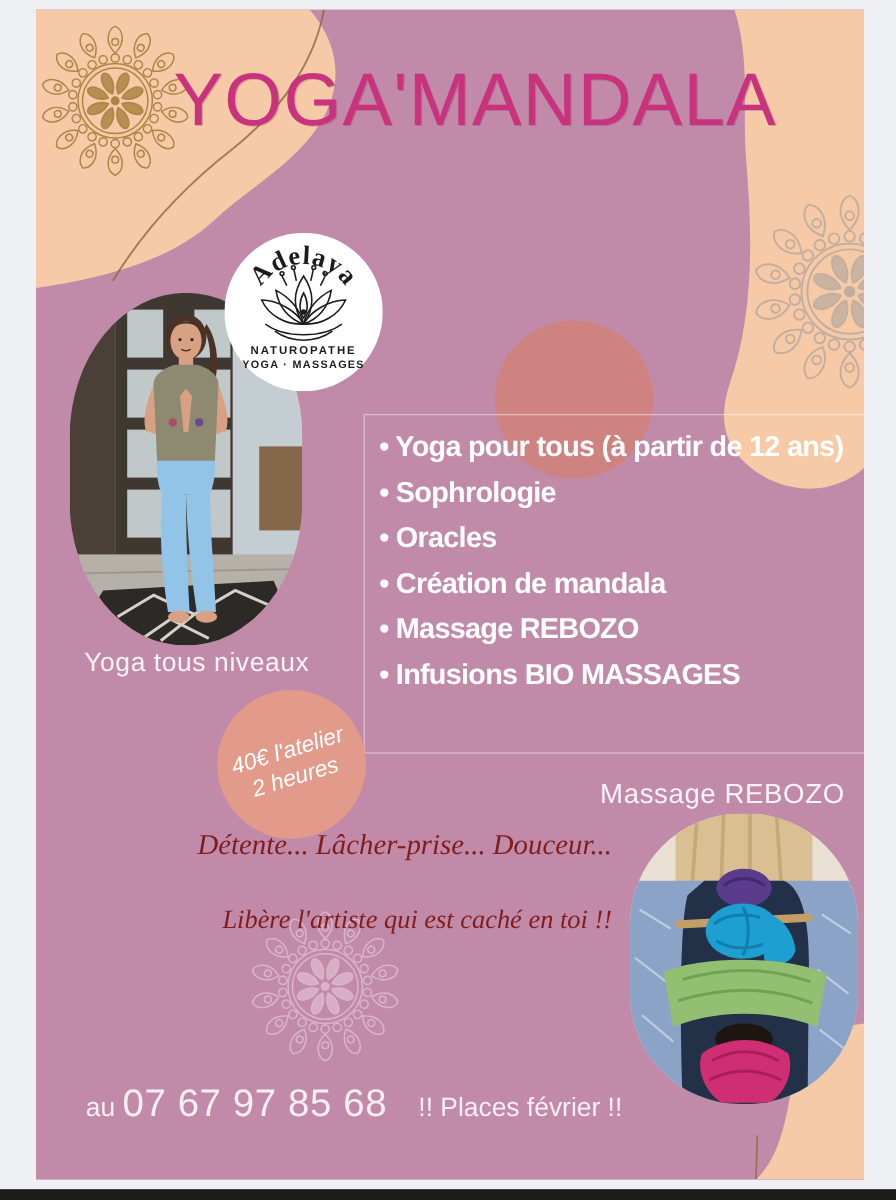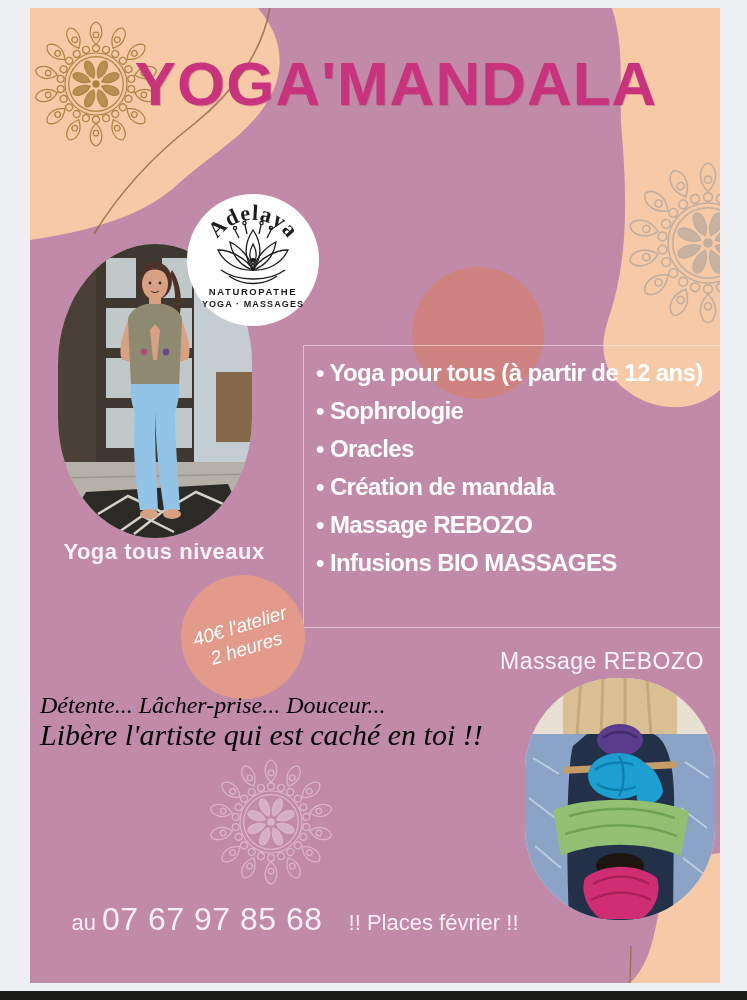--- a/index.html
+++ b/index.html
@@ -11,21 +11,21 @@
   .flyer{
     position:absolute;left:30px;top:8px;width:690px;height:975px;
     background:#c18aa9;overflow:hidden;
   }
   .bg-decor{position:absolute;left:0;top:0;width:690px;height:975px;z-index:0;}
 
   
   .title{
     position:absolute;left:0;top:40px;width:690px;text-align:center;
     padding-left:42px;box-sizing:border-box;
-    font-size:62px;font-weight:bold;letter-spacing:1px;
+    font-size:62px;font-weight:normal;letter-spacing:1px;
     color:#c9327c;z-index:2;
     text-shadow:1px 1px 0 rgba(140,30,90,.25);
   }
   .subtitle{
     position:absolute;left:170px;top:130px;width:520px;text-align:center;z-index:2;
     color:#fff;font-family:"DejaVu Serif", serif;font-style:italic;font-weight:bold;
   }
   .subtitle .line{font-size:34px;line-height:48px;}
 
   
@@ -34,21 +34,21 @@
   }
   .logo svg{display:block;}
 
   
   .photo-yoga{
     position:absolute;left:28px;top:236px;width:194px;height:294px;z-index:2;
     border-radius:97px/120px;overflow:hidden;
   }
   .caption-yoga{
     position:absolute;left:24px;top:531px;width:220px;text-align:center;z-index:2;
-    color:#fbf3f7;font-size:22px;letter-spacing:.5px;font-weight:bold;
+    color:#fbf3f7;font-size:22px;letter-spacing:.5px;
   }
 
   
   .list-box{
     position:absolute;left:273px;top:337px;width:451px;height:283px;z-index:2;
     border:1px solid rgba(255,255,255,.45);box-sizing:border-box;
     padding:8px 0 0 12px;
   }
   .list-box ul{margin:0;padding:0;list-style:none;}
   .list-box li{
@@ -63,25 +63,25 @@
     background:#e29a8b;border-radius:50%;
     display:flex;flex-direction:column;align-items:center;justify-content:center;
     transform:rotate(-17deg);
     color:#fff;font-size:19px;font-style:italic;
   }
   .price-badge .b1{line-height:23px;}
   .price-badge .b2{line-height:23px;}
 
   
   .quote{
-    position:absolute;left:10px;top:682px;width:470px;text-align:left;z-index:2;
-    color:#000000;font-family:"Liberation Serif", serif;font-style:italic;
+    position:absolute;left:10px;top:682px;width:470px;text-align:right;z-index:2;
+    color:#7f1d1d;font-family:"Liberation Serif", serif;font-style:italic;
   }
   .quote .q1{font-size:24px;line-height:30px;}
-  .quote .q2{font-size:30px;line-height:29px;}
+  .quote .q2{font-size:22px;line-height:29px;margin-top:31px;}
 
   
   .caption-massage{
     position:absolute;left:432px;top:640px;width:280px;text-align:center;z-index:2;
     color:#fbf3f7;font-size:23px;letter-spacing:.5px;
   }
   .photo-massage{
     position:absolute;left:495px;top:670px;width:190px;height:242px;z-index:2;
     border-radius:92px;overflow:hidden;
   }

